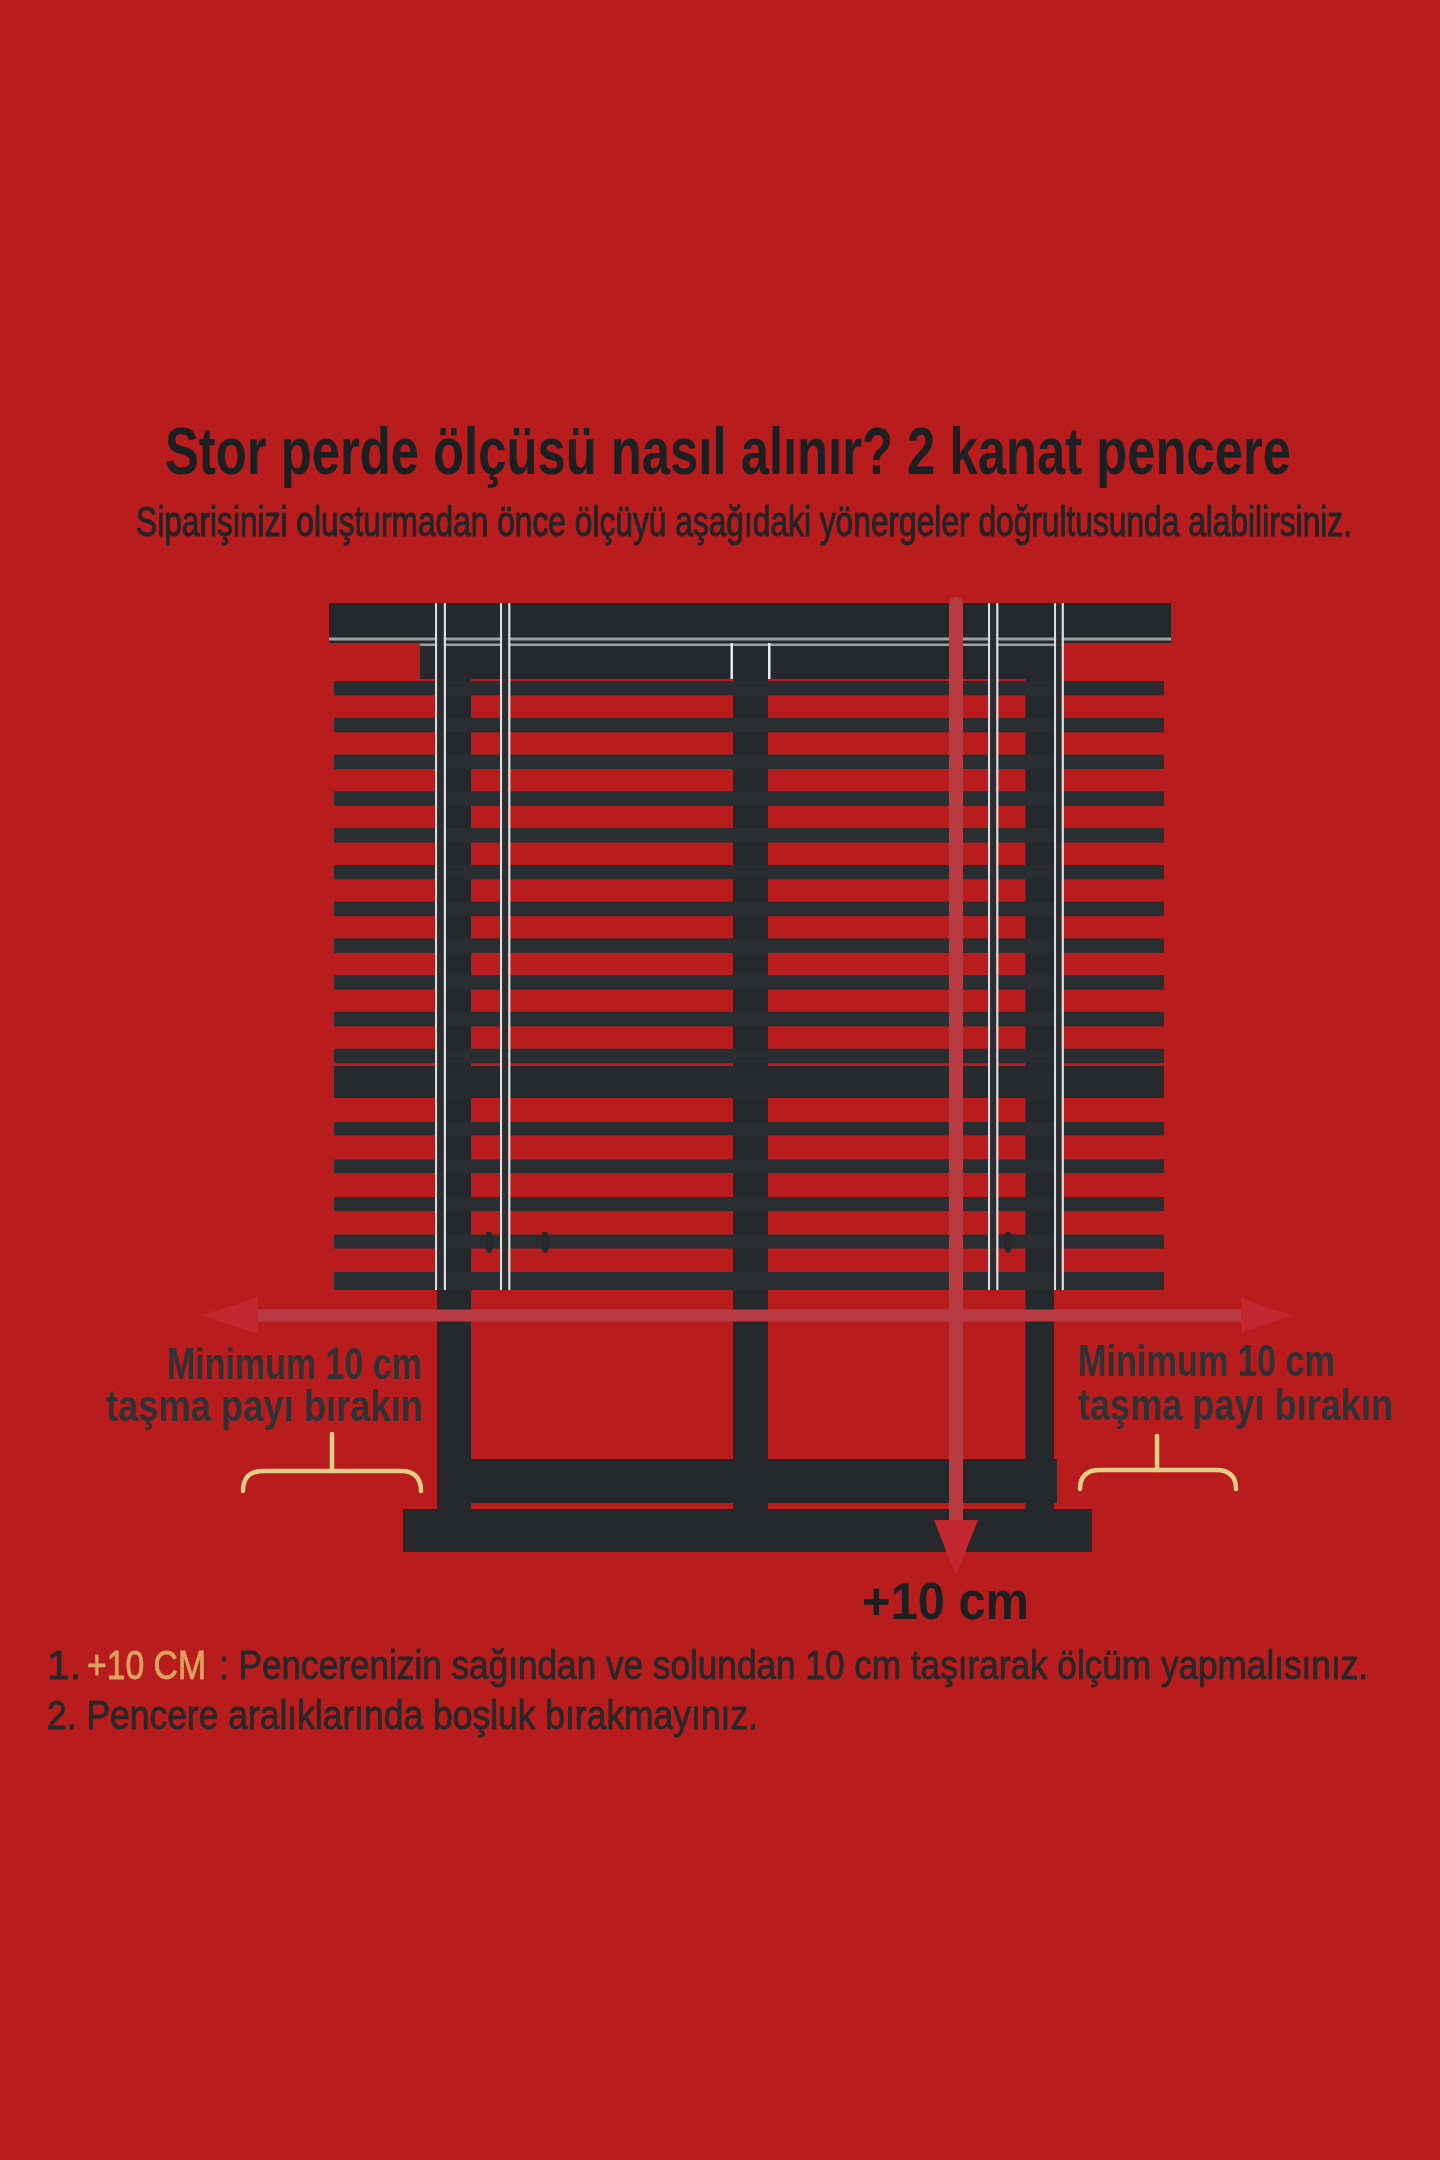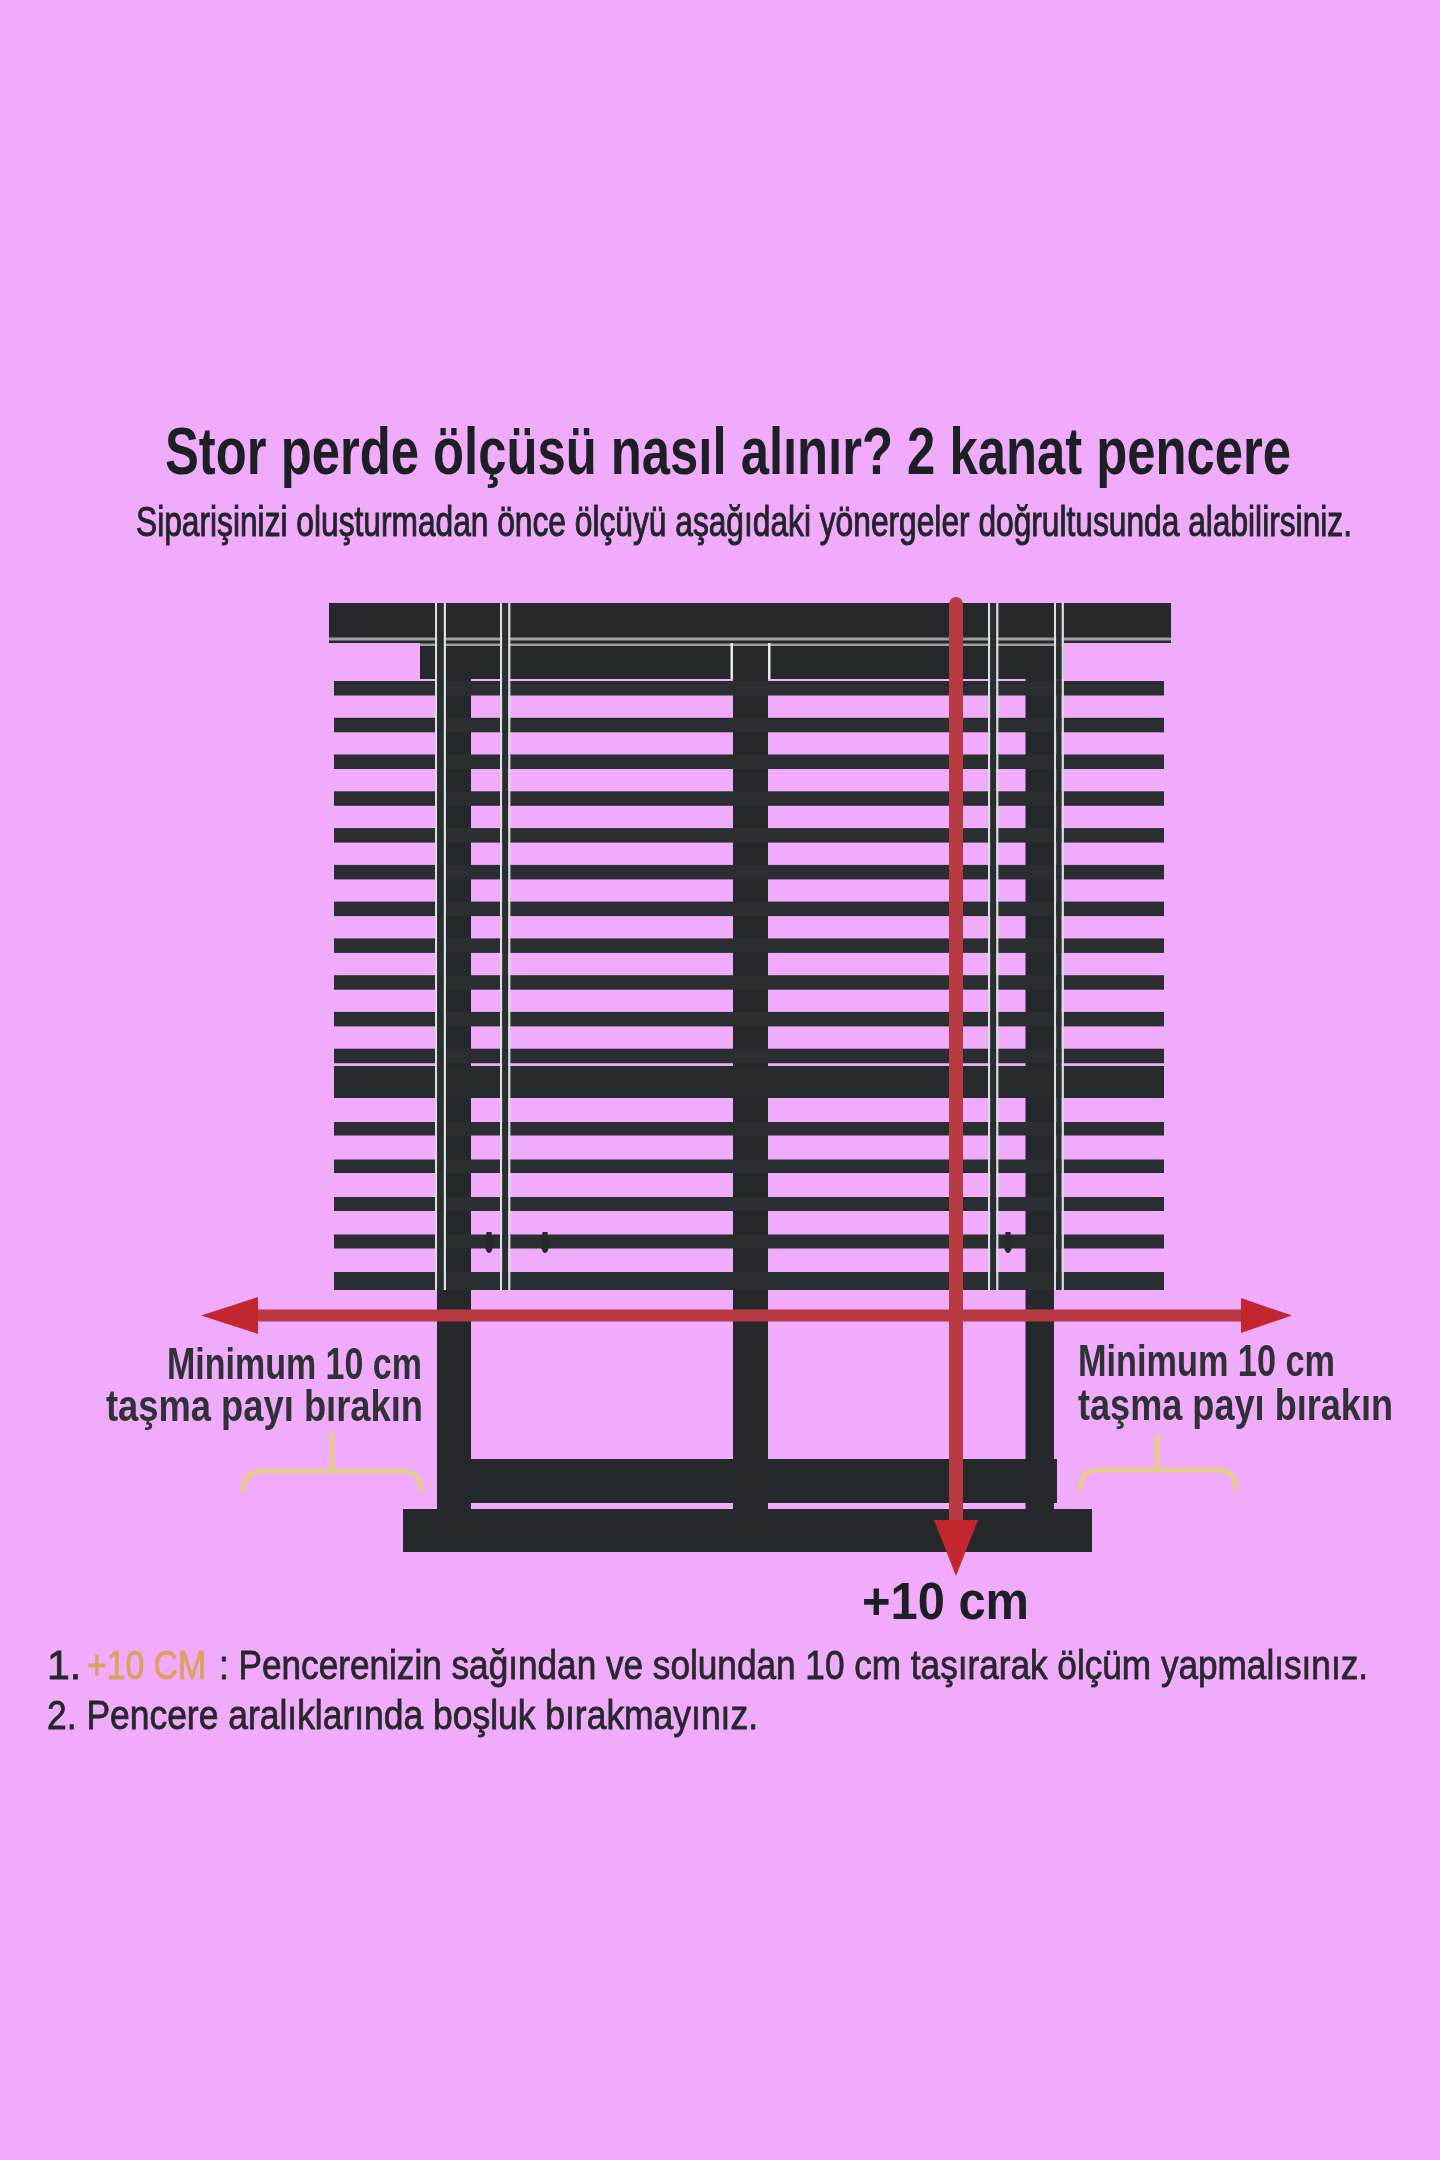--- a/index.html
+++ b/index.html
@@ -1,16 +1,16 @@
 <!DOCTYPE html>
 <html><head>
 <meta charset="utf-8">
 <style>
   html,body{margin:0;padding:0;background:#fff;}
-  .page{position:relative;width:1440px;height:2160px;background:#f0abfc;overflow:hidden;font-family:"Liberation Sans",sans-serif;}
+  .page{position:relative;width:1440px;height:2160px;background:#b91c1c;overflow:hidden;font-family:"Liberation Sans",sans-serif;}
   svg{position:absolute;left:0;top:0;display:block;}
 </style>
 </head>
 <body>
 
 <div class="page">
 <svg width="1440" height="2160" viewBox="0 0 1440 2160">
 
 <text x="165" y="473.5" font-size="66" font-weight="bold" fill="#1d2022" textLength="1126" lengthAdjust="spacingAndGlyphs">Stor perde ölçüsü nasıl alınır? 2 kanat pencere</text>
 

